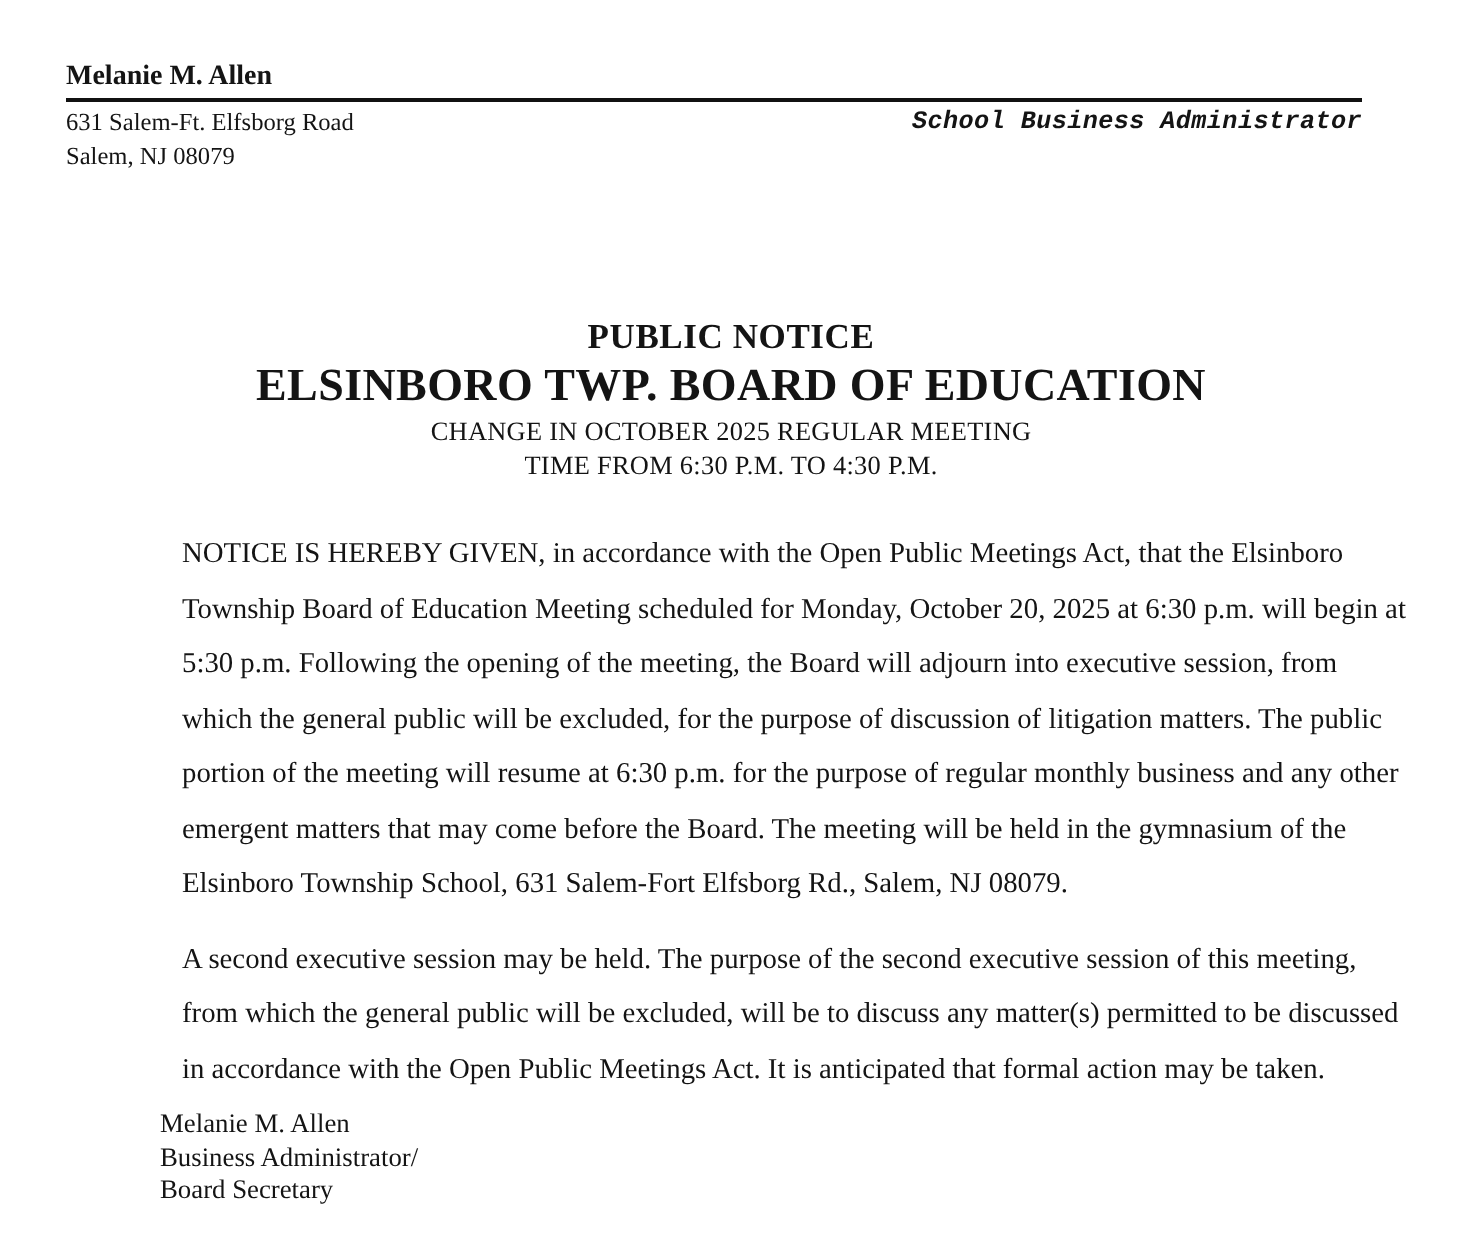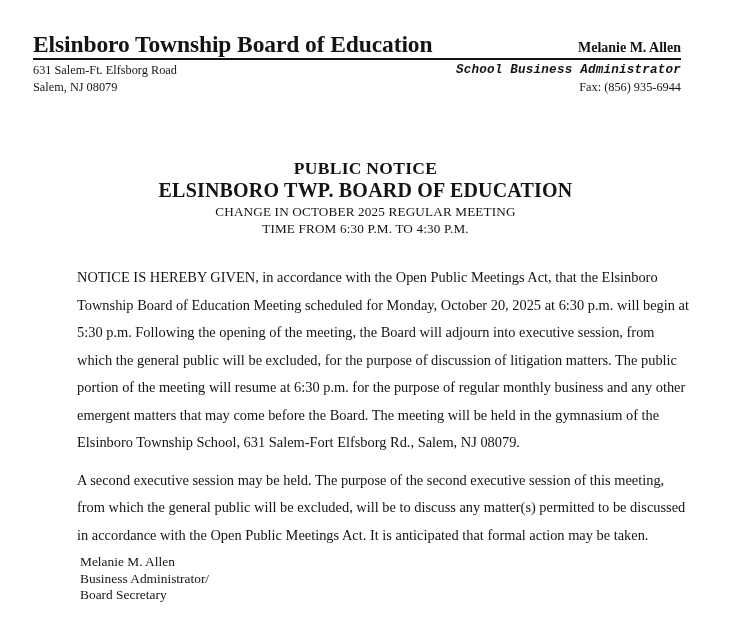--- a/index.html
+++ b/index.html
@@ -89,38 +89,38 @@
     width: 731px;
     text-align: center;
   }
   .nt-line1 {
     font-size: 17.5px;
     font-weight: bold;
     letter-spacing: 0.3px;
     line-height: 1.18;
   }
   .nt-line2 {
-    font-size: 20px;
+    font-size: 23px;
     font-weight: bold;
     letter-spacing: 0.2px;
     line-height: 1.18;
   }
   .nt-line3,
   .nt-line4 {
     font-size: 13.2px;
     font-weight: normal;
     letter-spacing: 0.15px;
     line-height: 1.28;
   }
   .nt-line3 { margin-top: 2px; }
 
   
   .body-text {
     position: absolute;
-    left: 77px;
+    left: 91px;
     top: 264px;
     width: 614px;
   }
   .para {
     font-size: 14.4px;
     line-height: 27.5px;
     text-align: left;
     margin: 0;
   }
   .para + .para {
@@ -138,37 +138,32 @@
   .signature div { white-space: nowrap; }
 </style>
 </head>
 <body>
 
 <div class="page">
 
   <div class="letterhead">
 
     <div class="letterhead-top">
-      <div class="org-name">Elsinboro Township Board of Education</div>
       <div class="admin-name">Melanie M. Allen</div>
     </div>
 
     <div class="letterhead-bottom">
 
       <div class="addr-block">
         <div>631 Salem-Ft. Elfsborg Road</div>
         <div>Salem, NJ 08079</div>
       </div>
 
       <div class="contact-block">
         <div class="contact-title">School Business Administrator</div>
-        <div class="contact-line">
-          <span class="lbl">Fax:</span>
-          <span class="val">(856) 935-6944</span>
-        </div>
       </div>
 
     </div>
   </div>
 
   <div class="notice-title">
     <div class="nt-line1">PUBLIC NOTICE</div>
     <div class="nt-line2">ELSINBORO TWP. BOARD OF EDUCATION</div>
     <div class="nt-line3">CHANGE IN OCTOBER 2025 REGULAR MEETING</div>
     <div class="nt-line4">TIME FROM 6:30 P.M. TO 4:30 P.M.</div>

